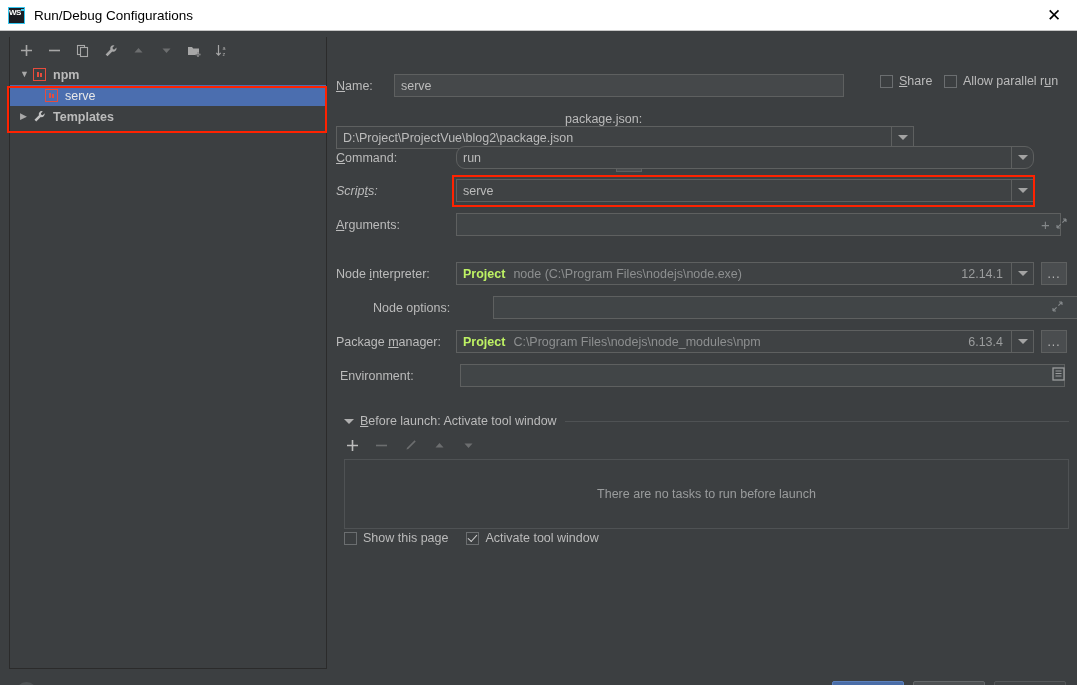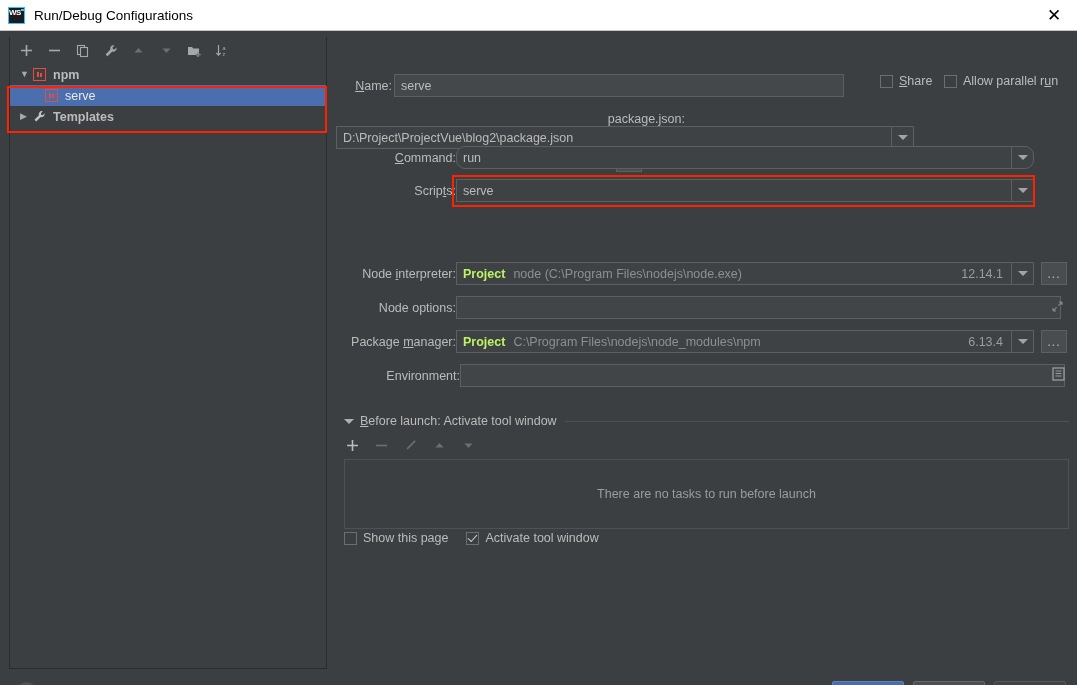--- a/index.html
+++ b/index.html
@@ -128,21 +128,21 @@
     pointer-events: none;
     z-index: 30;
   }
 
   
   #form {
     position: absolute;
     left: 336px; top: 0;
     width: 741px; height: 654px;
   }
-  .row { position: absolute; display: flex; align-items: center; text-align: right; }
+  .row { position: absolute; display: flex; align-items: center; }
   .lbl {
     color: #bbbbbb;
     font-size: 12.5px;
     white-space: nowrap;
   }
   .lbl u { text-decoration: underline; }
 
   .field {
     background: #45484a;
     border: 1px solid #5e6060;
@@ -395,45 +395,57 @@
       <span class="lbl" style="width:120px;"><u>C</u>ommand:</span>
       <span class="combo" style="width:578px;border-radius:9px;">
         <span>run</span>
         <span class="arrowbtn">
             <i class="caret"></i>
           </span>
       </span>
     </div>
 
     <div class="row" style="left:0; top:148px;">
-      <span class="lbl" style="width:120px;">Scrip<u>t</u>s:</span>
+      <span class="lbl" style="width:120px;font-style:italic;">Scrip<u>t</u>s:</span>
       <span class="combo" style="width:578px;">
         <span>serve</span>
         <span class="arrowbtn">
             <i class="caret"></i>
           </span>
       </span>
     </div>
 
+    <div class="row" style="left:0; top:182px;">
+      <span class="lbl" style="width:120px;"><u>A</u>rguments:</span>
+      <span class="field empty" style="width:605px; position:relative; padding-right:46px;"></span>
+      <span style="position:absolute; left:705px; display:flex; gap:6px; align-items:center;">
+        <span style="color:#84888a; font-size:15px; line-height:1;">+</span>
+        <span>
+          <svg width="11" height="11" viewBox="0 0 11 11">
+              <path d="M10 1L6.4 4.6M10 1H7M10 1v3M1 10l3.6-3.6M1 10h3M1 10V7" stroke="#84888a" stroke-width="1.1" fill="none"></path>
+            </svg>
+        </span>
+      </span>
+    </div>
 
     <div class="row" style="left:0; top:231px;">
       <span class="lbl" style="width:120px;">Node <u>i</u>nterpreter:</span>
       <span class="combo" style="width:578px; padding-right:26px;">
         <span class="proj-tag">Project</span>
         <span class="dim-txt">node (C:\Program Files\nodejs\node.exe)</span>
         <span class="ver" style="position:absolute; right:30px;">12.14.1</span>
         <span class="arrowbtn">
             <i class="caret"></i>
           </span>
       </span>
       <span class="browse" style="margin-left:7px;">...</span>
     </div>
 
     <div class="row" style="left:0; top:265px;">
-      <span class="lbl" style="width:120px;">Node options:</span>
+      <span class="lbl" style="width:120px;margin-left:37px;">Node options:</span>
       <span class="field empty" style="width:605px; position:relative;"></span>
       <span style="position:absolute; left:716px;">
         <svg width="11" height="11" viewBox="0 0 11 11">
             <path d="M10 1L6.4 4.6M10 1H7M10 1v3M1 10l3.6-3.6M1 10h3M1 10V7" stroke="#84888a" stroke-width="1.1" fill="none"></path>
           </svg>
       </span>
     </div>
 
     <div class="row" style="left:0; top:299px;">
       <span class="lbl" style="width:120px;">Package <u>m</u>anager:</span>

